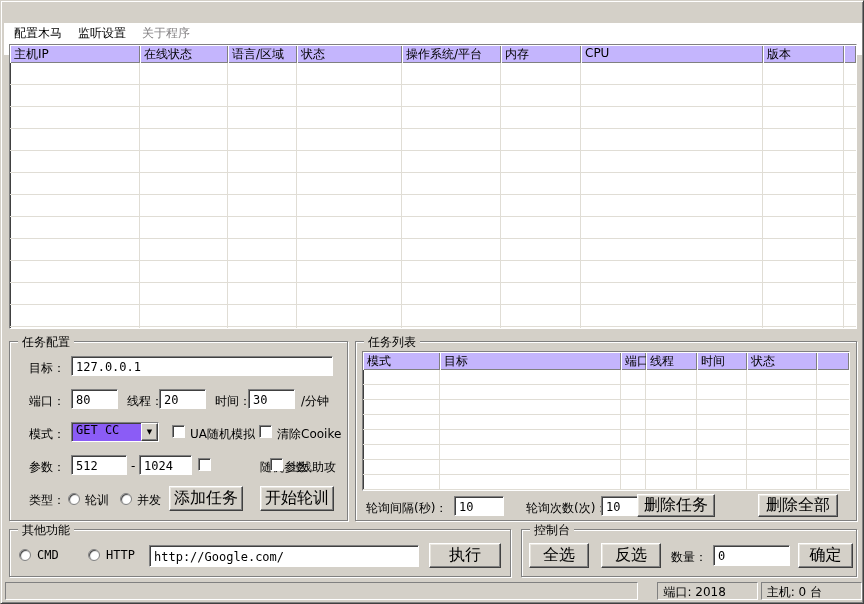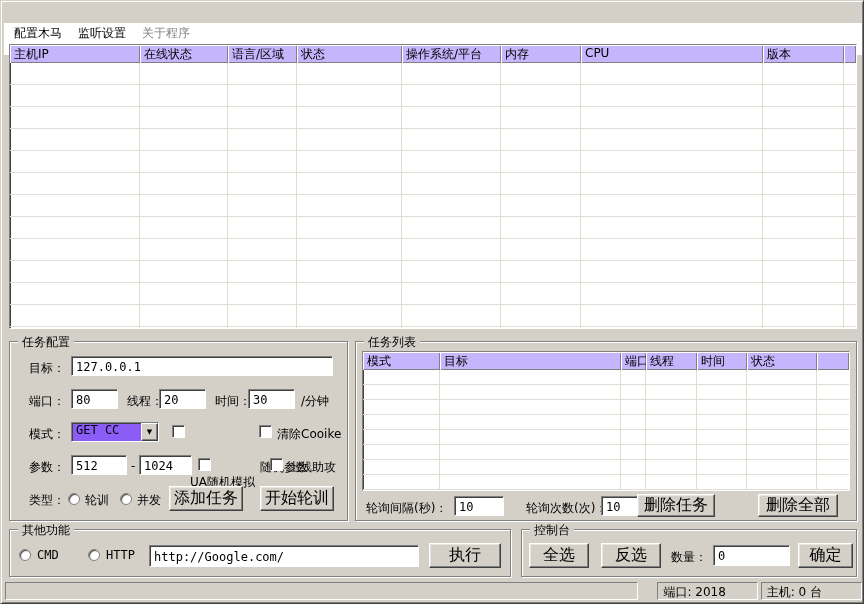--- a/index.html
+++ b/index.html
@@ -133,21 +133,21 @@
   <input class="tb-input" style="left: 247px; top: 388px; width: 47px; height: 20px;" value="30">
   <span class="lbl" style="left:300px; top:392px;">/分钟</span>
   <span class="lbl" style="left:28px; top:425px;">模式：</span>
   <div class="dropdown" style="left:70px; top:421px; width:88px; height:20px;">
     <span class="dd-text">GET CC</span>
     <span class="dd-btn">
         <span>▼</span>
       </span>
   </div>
   <span class="checkbox" style="left:171px; top:424px;"></span>
-  <span class="lbl" style="left:189px; top:425px;margin-top:48px;">UA随机模拟</span>
+  <span class="lbl" style="left:189px; top:425px;">UA随机模拟</span>
   <span class="checkbox" style="left:258px; top:424px;"></span>
   <span class="lbl" style="left:276px; top:425px;">清除Cooike</span>
   <span class="lbl" style="left:28px; top:458px;">参数：</span>
   <input class="tb-input" style="left: 70px; top: 454px; width: 56px; height: 20px;" value="512">
   <span class="lbl" style="left:130px; top:458px;">-</span>
   <input class="tb-input" style="left: 138px; top: 454px; width: 53px; height: 20px;" value="1024">
   <span class="checkbox" style="left:197px; top:457px;"></span>
   <span class="lbl" style="left:215px; top:458px;padding-left:44px;">随机参数</span>
   <span class="checkbox" style="left:269px; top:457px;"></span>
   <span class="lbl" style="left:287px; top:458px;">上线助攻</span>

